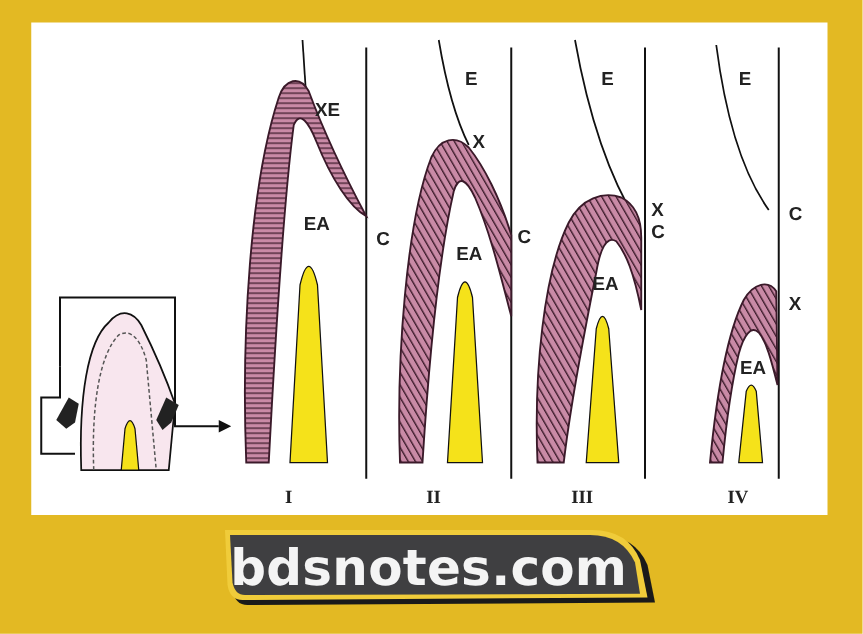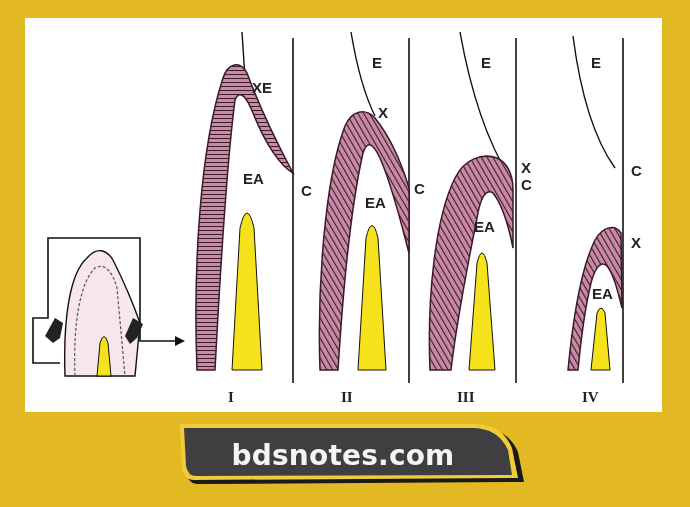--- a/index.html
+++ b/index.html
@@ -3,21 +3,21 @@
 <meta charset="utf-8">
 <style>
   html,body{margin:0;padding:0;}
   body{width:690px;height:507px;background:#e3b923;position:relative;overflow:hidden;font-family:"Liberation Sans",sans-serif;}
   .panel{position:absolute;left:25px;top:18px;width:637px;height:394px;background:#ffffff;}
   .panel svg{position:absolute;left:0;top:0;}
   .lbl{font-family:"Liberation Sans",sans-serif;font-weight:bold;font-size:15px;fill:#222;}
   .roman{font-family:"Liberation Serif",serif;font-weight:bold;font-size:15px;fill:#222;}
   .banner{position:absolute;left:178px;top:422px;width:346px;height:66px;}
   .banner svg{position:absolute;left:0;top:0;}
-  .banner-text{position:absolute;left:0;top:0;width:330px;height:66px;display:flex;align-items:center;justify-content:center;color:#f4f4f4;font-family:"DejaVu Sans",sans-serif;font-weight:bold;font-size:28px;letter-spacing:0.2px;}
+  .banner-text{position:absolute;left:0;top:0;width:330px;height:66px;display:flex;align-items:center;justify-content:center;color:#f4f4f4;font-family:"DejaVu Sans",sans-serif;font-weight:bold;font-size:40px;letter-spacing:0.2px;}
 </style>
 </head>
 <body>
 
 <div class="panel">
   <svg width="637" height="394" viewBox="0 0 637 394">
     <defs>
       <pattern id="hatch" width="5" height="5" patternUnits="userSpaceOnUse" patternTransform="rotate(-30)">
         <rect width="5" height="5" fill="#c98aa6"></rect>
         <line x1="0" y1="0" x2="0" y2="5" stroke="#3b1a2a" stroke-width="2.2"></line>

